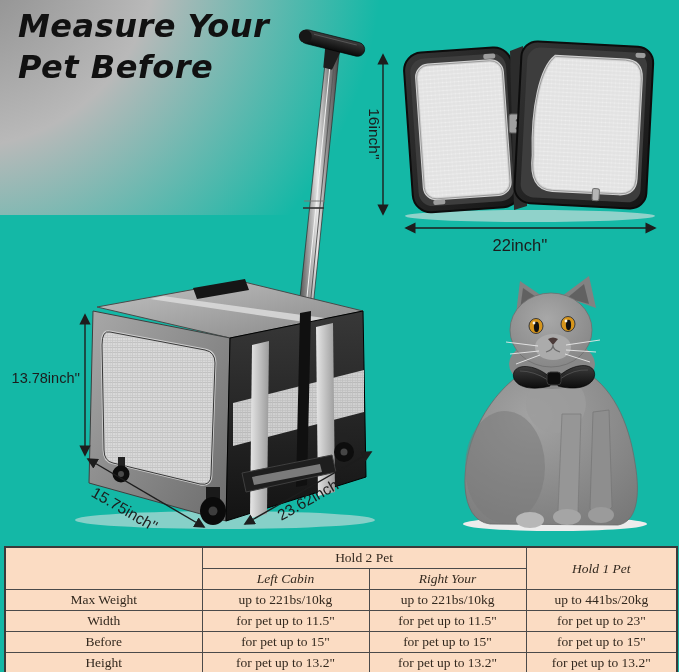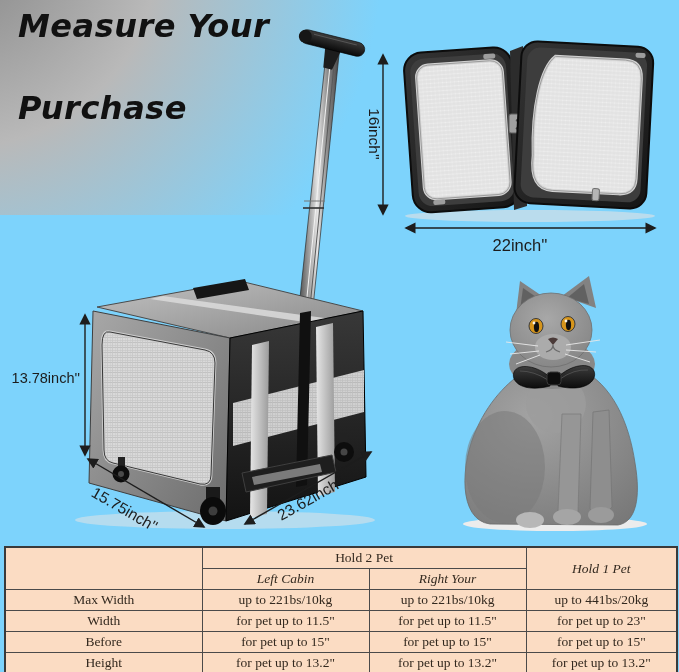--- a/index.html
+++ b/index.html
@@ -1,16 +1,16 @@
 <!DOCTYPE html>
 <html><head>
 <meta charset="utf-8">
 <style>
   html,body{margin:0;padding:0;background:#ffffff;}
-  .stage{position:relative;width:679px;height:672px;background:#7dd3fc;overflow:hidden;
+  .stage{position:relative;width:679px;height:672px;background:#14b8a6;overflow:hidden;
          font-family:"Liberation Sans",sans-serif;}
   .grad{position:absolute;left:0;top:0;width:430px;height:215px;
         background:radial-gradient(circle 470px at -40px -50px,#868686 0%,#b9b9b9 42%,rgba(255,255,255,0) 90%);}
   .title{position:absolute;left:18px;top:6px;margin:0;z-index:3;
          font-family:"DejaVu Sans",sans-serif;font-style:italic;font-weight:900;
          font-size:32px;line-height:41px;color:#111;letter-spacing:.5px;}
   .svg-abs{position:absolute;}
   .dimtext{font-family:"Liberation Sans",sans-serif;fill:#1c1c1c;}
   .specs-wrap{position:absolute;left:4px;top:546px;}
   table.specs{border-collapse:collapse;table-layout:fixed;width:672px;background:#fbdcc3;
@@ -21,21 +21,21 @@
   td.h1p{font-size:17px;font-style:italic;}
   td.sub{height:22px;font-size:13.5px;font-style:italic;}
 </style>
 </head>
 <body>
 
 <div class="stage">
 
   <div class="grad"></div>
 
-  <h1 class="title"><span>Measure Your</span><br><br><span>Purchase</span></h1>
+  <h1 class="title"><span>Measure Your</span><br><span>Pet Before</span><br></h1>
 
   <svg class="svg-abs" style="left:350px;top:10px;" width="322" height="248" viewBox="0 0 322 248">
     <defs>
       <pattern id="meshA" width="4" height="4" patternUnits="userSpaceOnUse">
         <rect width="4" height="4" fill="#efefef"></rect>
         <path d="M0 0H4M0 2H4" stroke="#d2d2d2" stroke-width="0.7"></path>
         <path d="M0 0V4M2 0V4" stroke="#dcdcdc" stroke-width="0.7"></path>
       </pattern>
       <pattern id="meshB" width="5" height="5" patternUnits="userSpaceOnUse">
         <rect width="5" height="5" fill="#d9d9d9"></rect>
@@ -246,21 +246,21 @@
           <tr>
         <td rowspan="2"></td>
         <td colspan="2" class="h2p">Hold 2 Pet</td>
         <td rowspan="2" class="h1p">Hold 1 Pet</td>
       </tr>
       <tr>
         <td class="sub">Left Cabin</td>
         <td class="sub">Right Your</td>
       </tr>
       <tr>
-        <td>Max Width</td>
+        <td>Max Weight</td>
         <td>up to 221bs/10kg</td>
         <td>up to 221bs/10kg</td>
         <td>up to 441bs/20kg</td>
       </tr>
       <tr>
         <td>Width</td>
         <td>for pet up to 11.5"</td>
         <td>for pet up to 11.5"</td>
         <td>for pet up to 23"</td>
       </tr>

